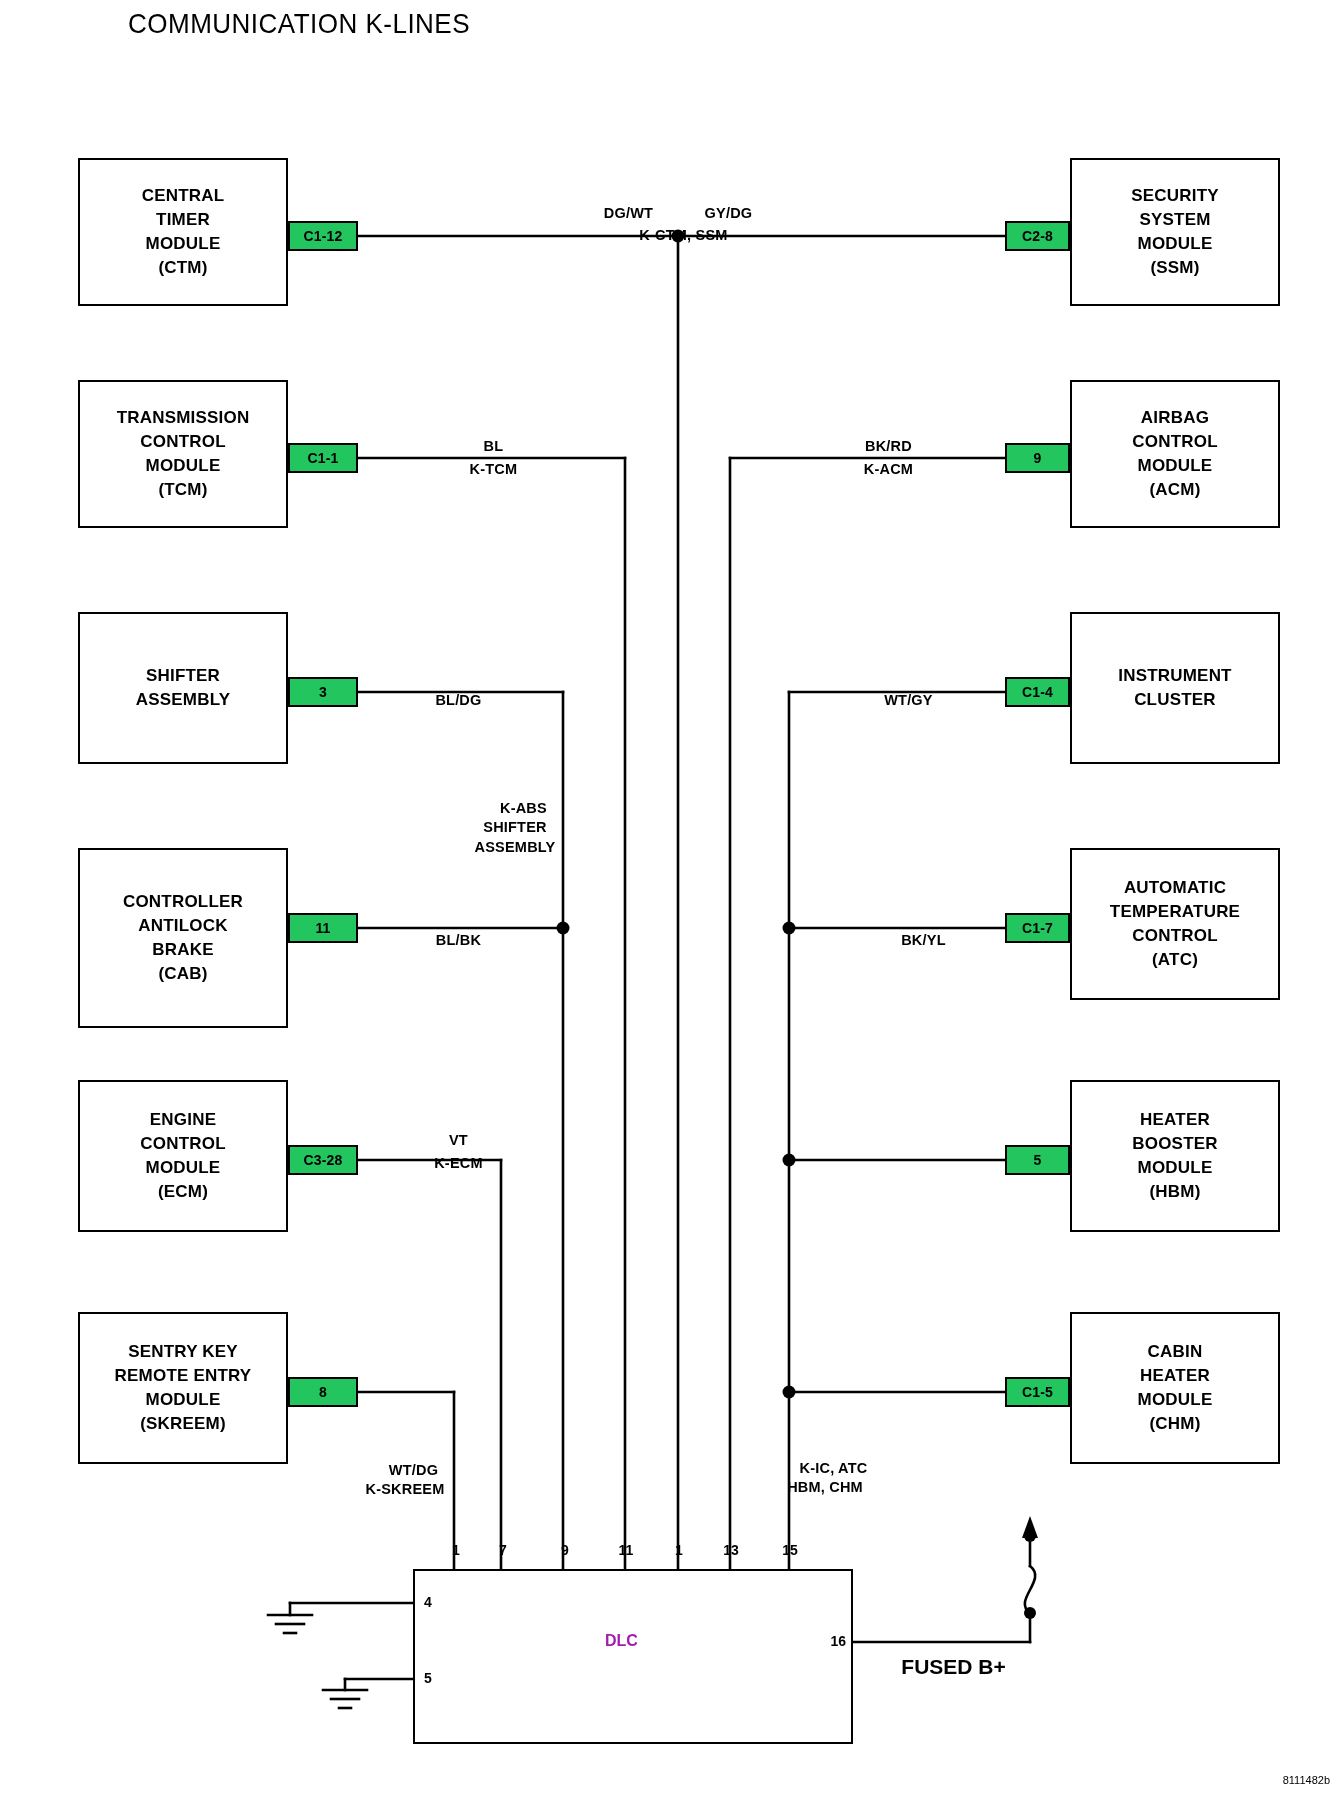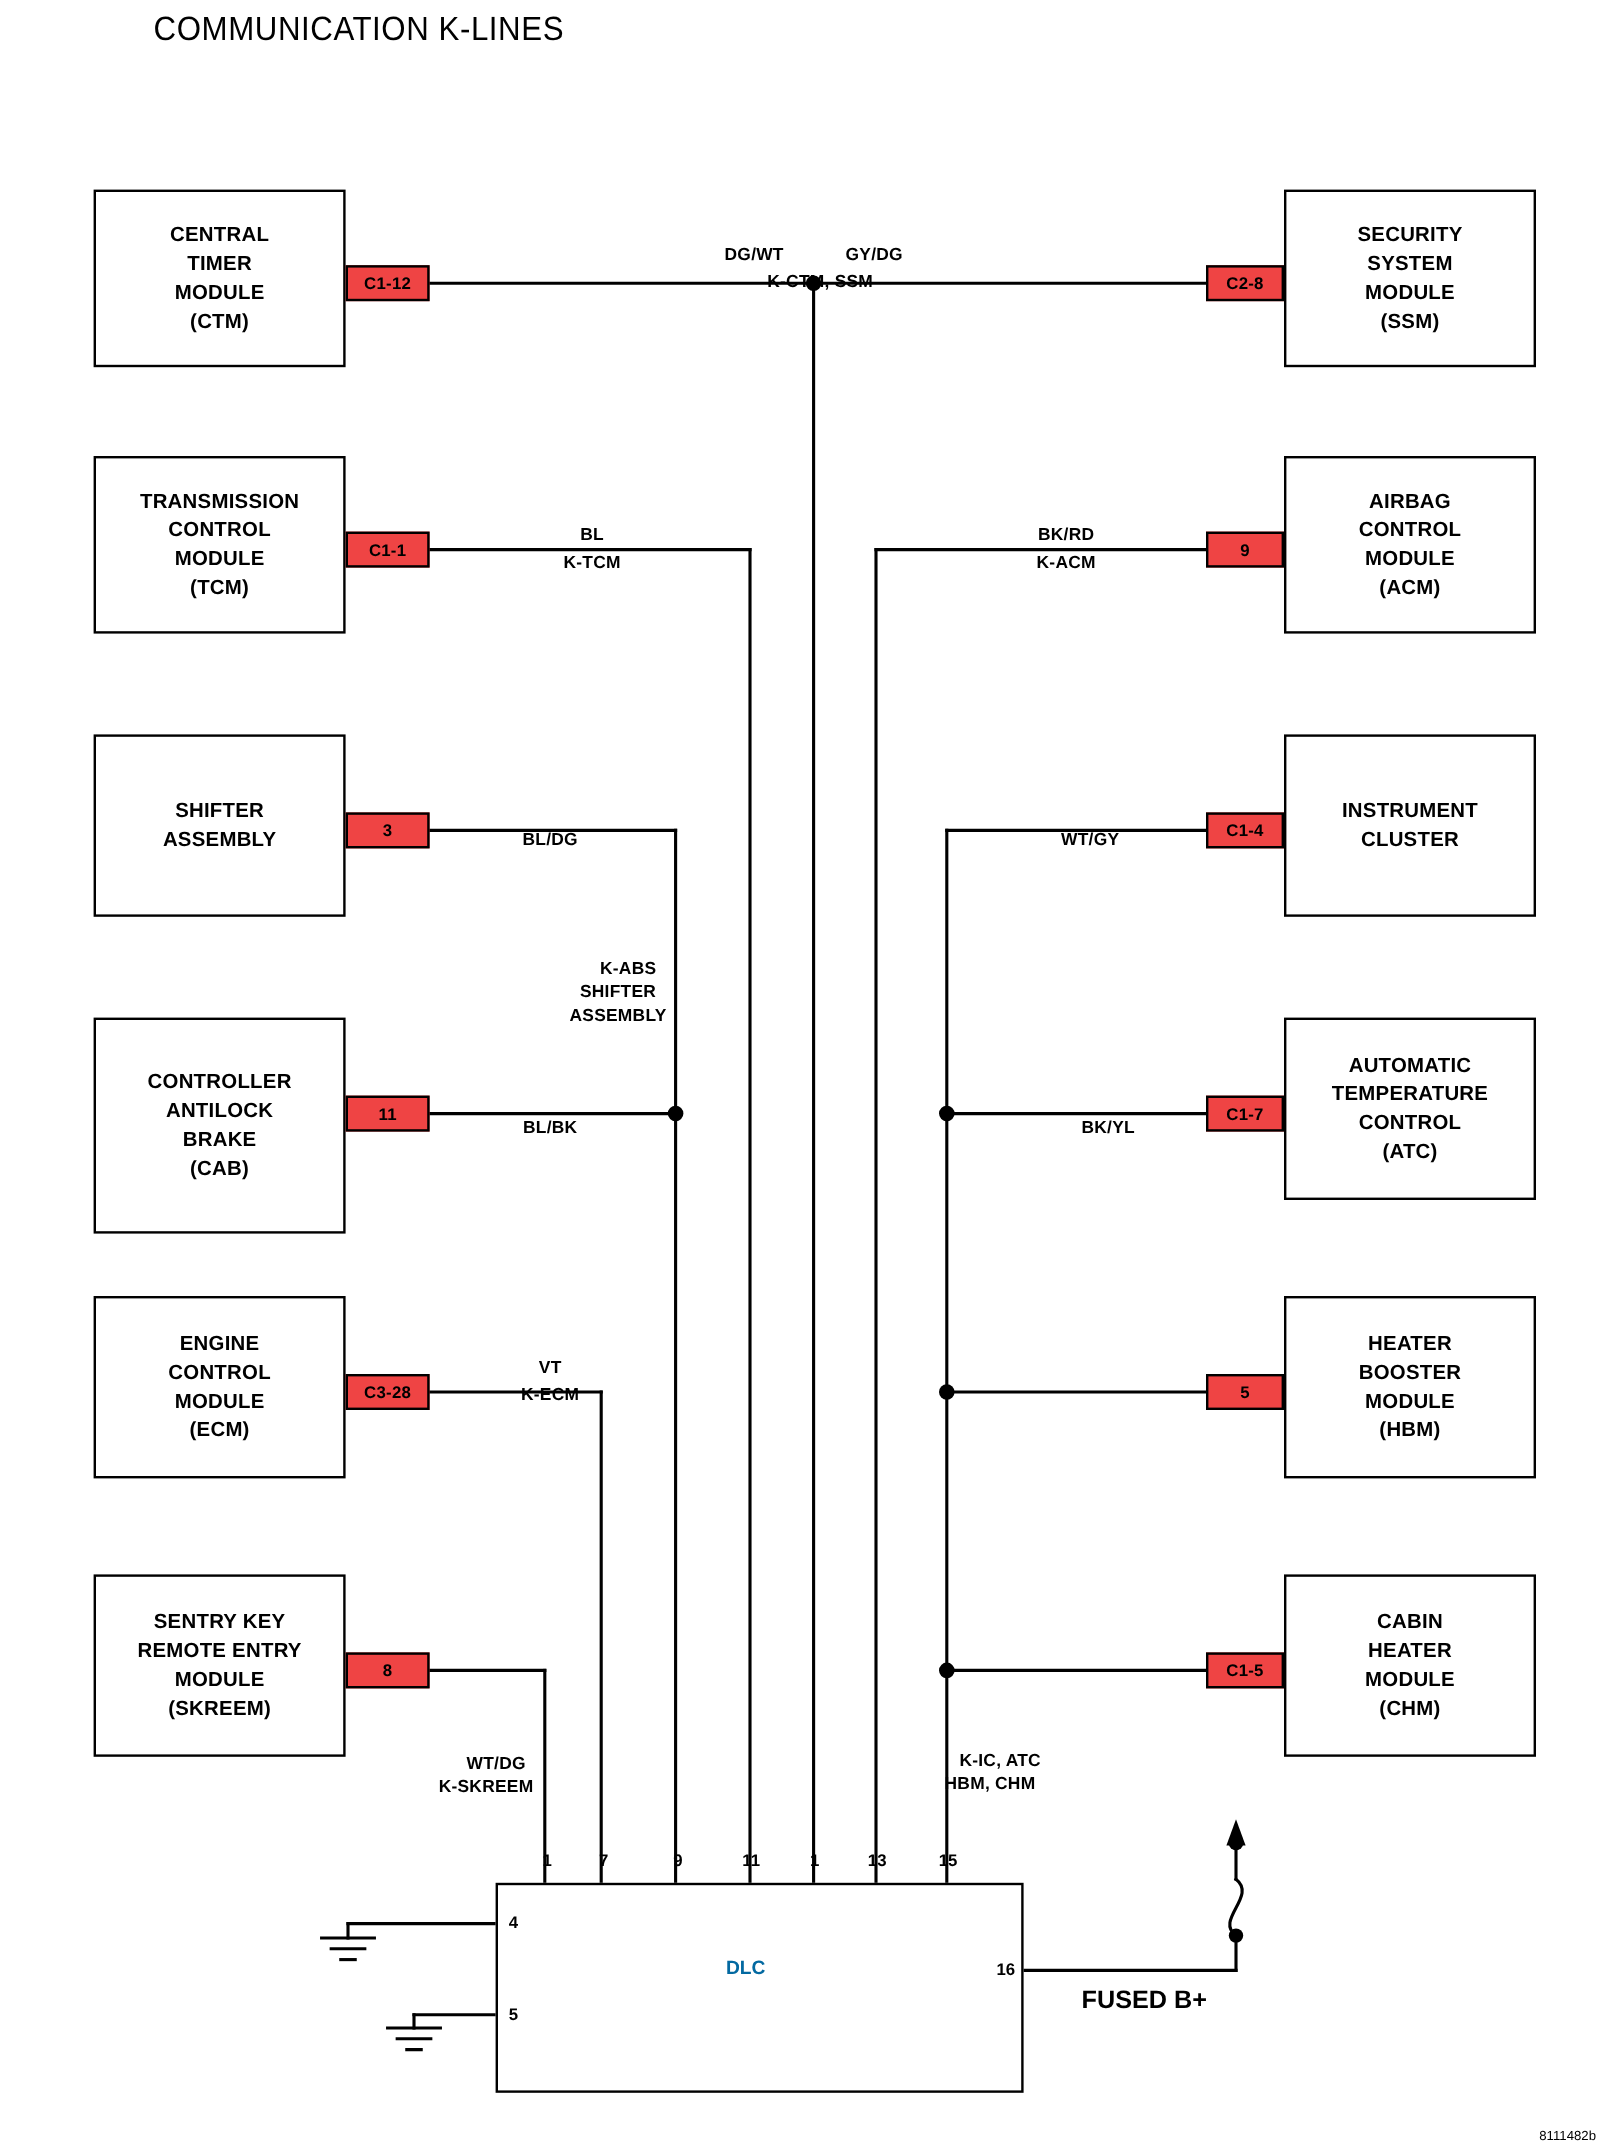--- a/index.html
+++ b/index.html
@@ -45,21 +45,21 @@
     text-align: center;
     font-size: 17px;
     font-weight: bold;
     line-height: 1.42;
     color: #000;
     letter-spacing: 0.2px;
   }
   .pin {
     position: absolute;
     border: 2px solid #000;
-    background: #ef4444;
+    background: #22c55e;
     box-sizing: border-box;
     display: flex;
     align-items: center;
     justify-content: center;
     font-size: 14px;
     font-weight: bold;
     color: #000;
     letter-spacing: 0.2px;
   }
   .label {
@@ -75,21 +75,21 @@
   .dlc-box {
     position: absolute;
     border: 2px solid #000;
     background: #fff;
     box-sizing: border-box;
   }
   .dlc-title {
     position: absolute;
     font-size: 16px;
     font-weight: bold;
-    color: #0369a1;
+    color: #a21caf;
   }
   .dlc-pin {
     position: absolute;
     font-size: 14px;
     font-weight: bold;
     color: #000;
     text-align: center;
   }
   .fused {
     position: absolute;

